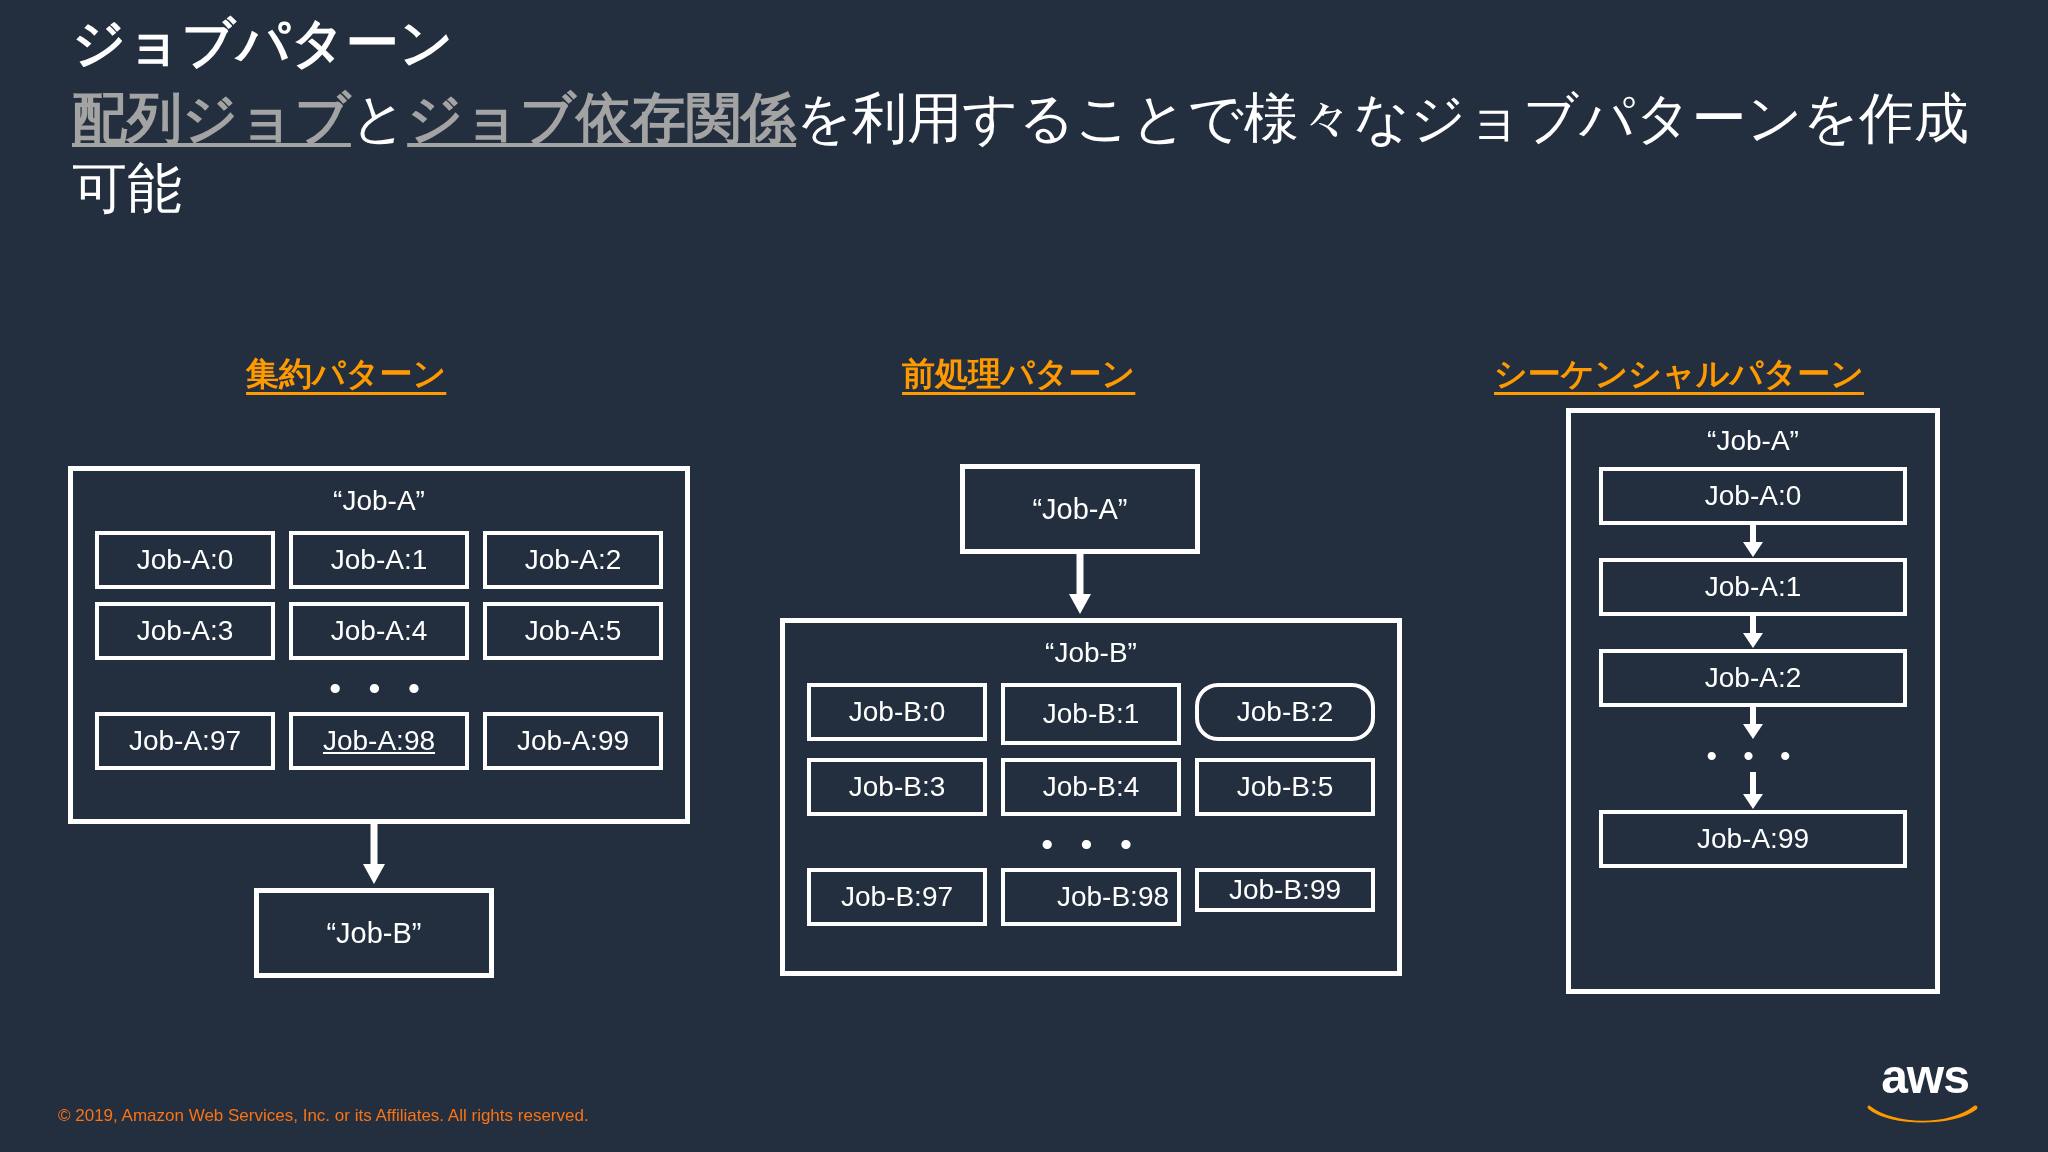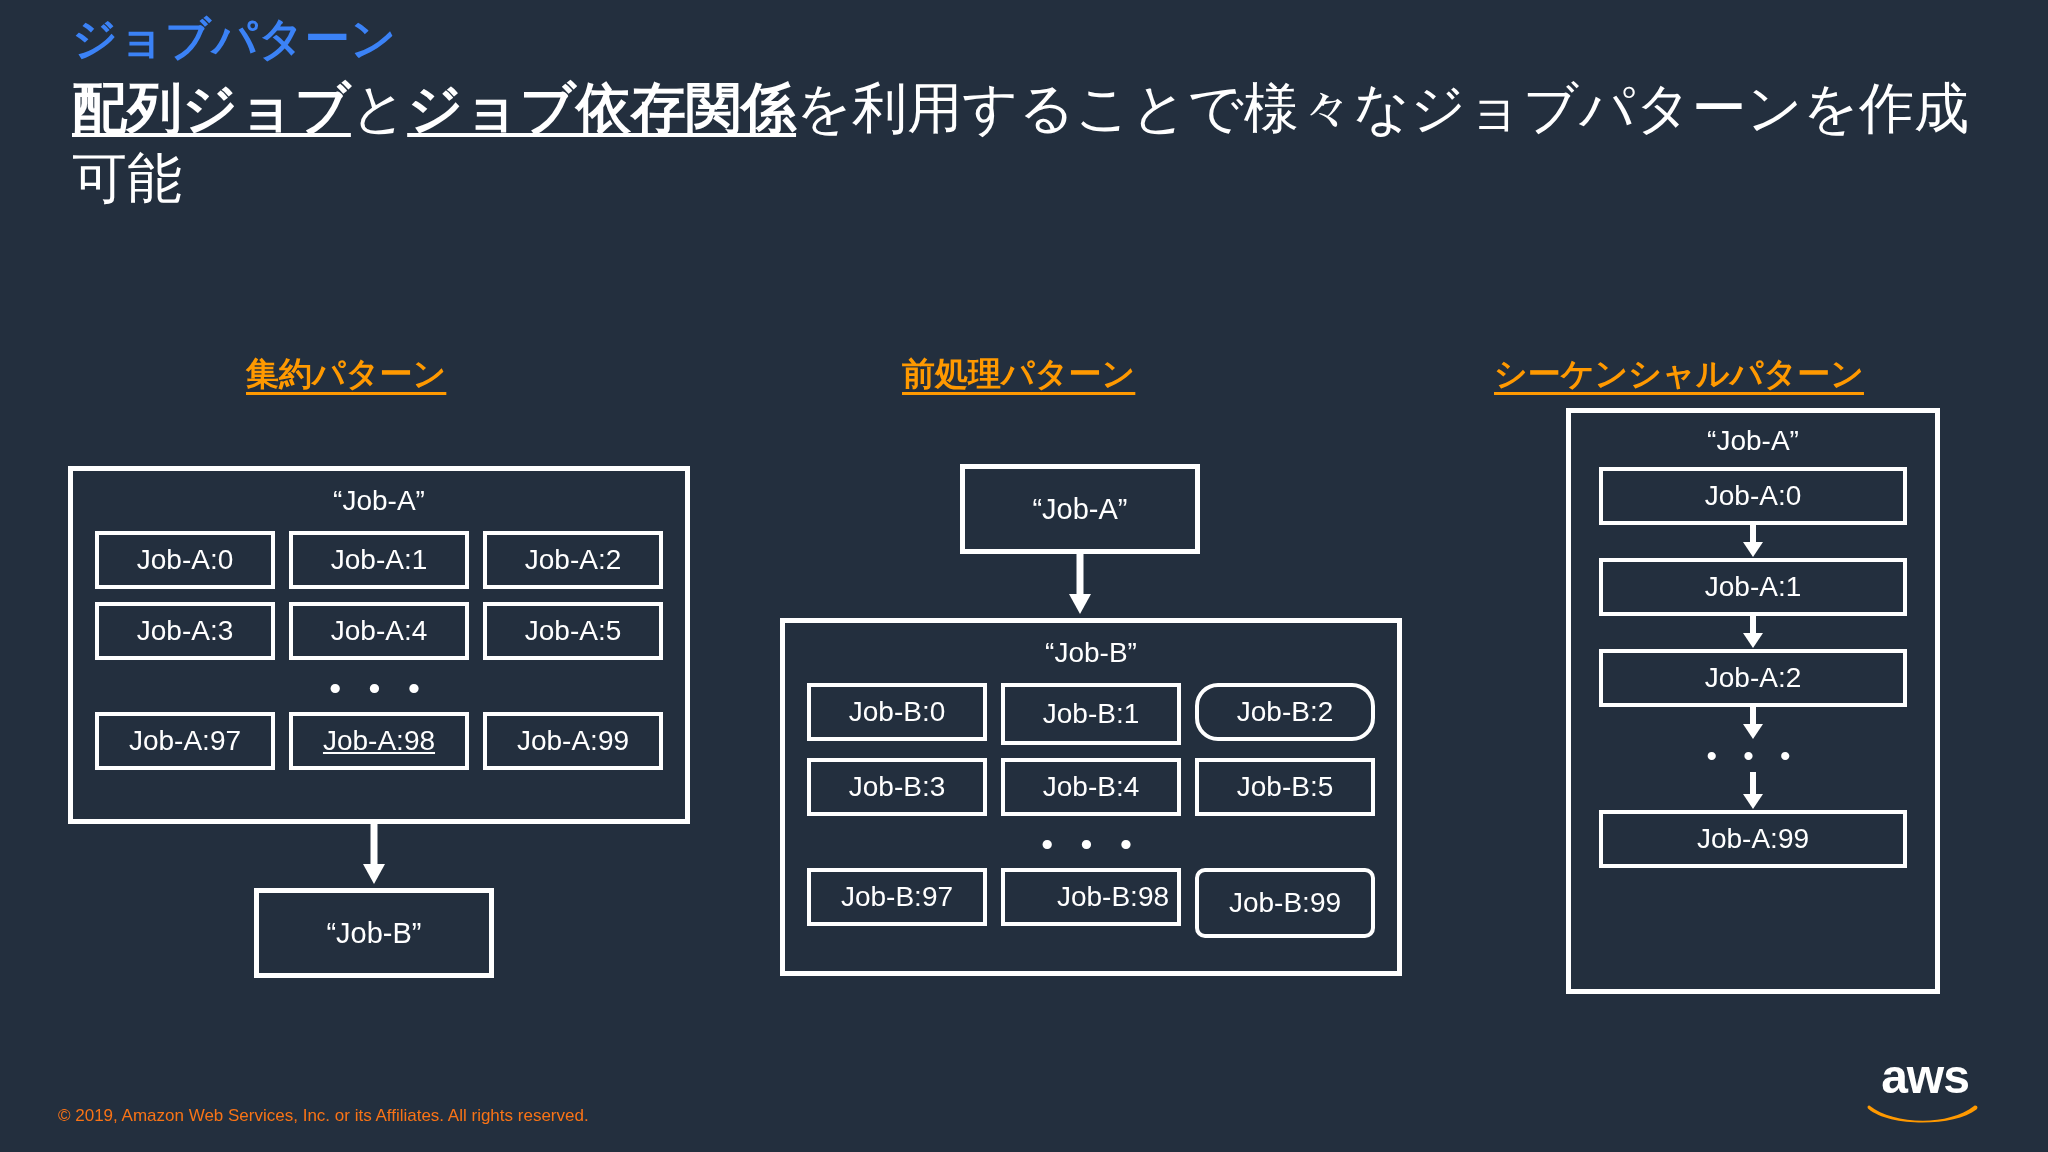--- a/index.html
+++ b/index.html
@@ -14,38 +14,38 @@
     background: #232f3e;
     font-family: "Liberation Sans", "DejaVu Sans", sans-serif;
     color: #ffffff;
     position: relative;
   }
 
   
   #slide-header { position: absolute; left: 72px; top: 12px; width: 1920px; }
 
   #slide-title {
-    font-size: 45px;
+    font-size: 53px;
     font-weight: 700;
     line-height: 1.18;
     letter-spacing: 0.5px;
-    color: #3b82f6;
+    color: #ffffff;
     white-space: nowrap;
   }
 
   #slide-subtitle {
     margin-top: 8px;
     font-size: 55px;
     font-weight: 400;
     line-height: 1.28;
     color: #ffffff;
     max-width: 1900px;
   }
   #slide-subtitle .hl {
-    color: #ffffff;
+    color: #a3a3a3;
     font-weight: 700;
     text-decoration: underline;
     text-decoration-thickness: 4px;
     text-underline-offset: 6px;
   }
 
   
   .pattern-heading {
     position: absolute;
     font-size: 33px;
@@ -215,21 +215,21 @@
     <div class="job-box" style="height:58px;">Job-B:3</div>
     <div class="job-box" style="height:58px;">Job-B:4</div>
     <div class="job-box" style="height:58px;">Job-B:5</div>
   </div>
 
   <div class="ellipsis-row" style="margin-top:11px; margin-bottom:7px;">• • •</div>
 
   <div class="job-grid">
     <div class="job-box" style="height:58px;">Job-B:97</div>
     <div class="job-box" style="height:58px;padding-left:44px;">Job-B:98</div>
-    <div class="job-box" style="height:70px;border-radius:10px;">Job-B:99</div>
+    <div class="job-box" style="height:44px;">Job-B:99</div>
   </div>
 </div>
 
 <div class="pattern-heading" style="left:1494px; top:352px;">シーケンシャルパターン</div>
 
 <div class="array-group" style="left:1566px; top:408px; width:374px; height:586px; padding:14px 28px 18px;">
   <div class="group-label" style="margin-bottom:12px;">“Job-A”</div>
 
   <div class="seq-box">Job-A:0</div>
 

